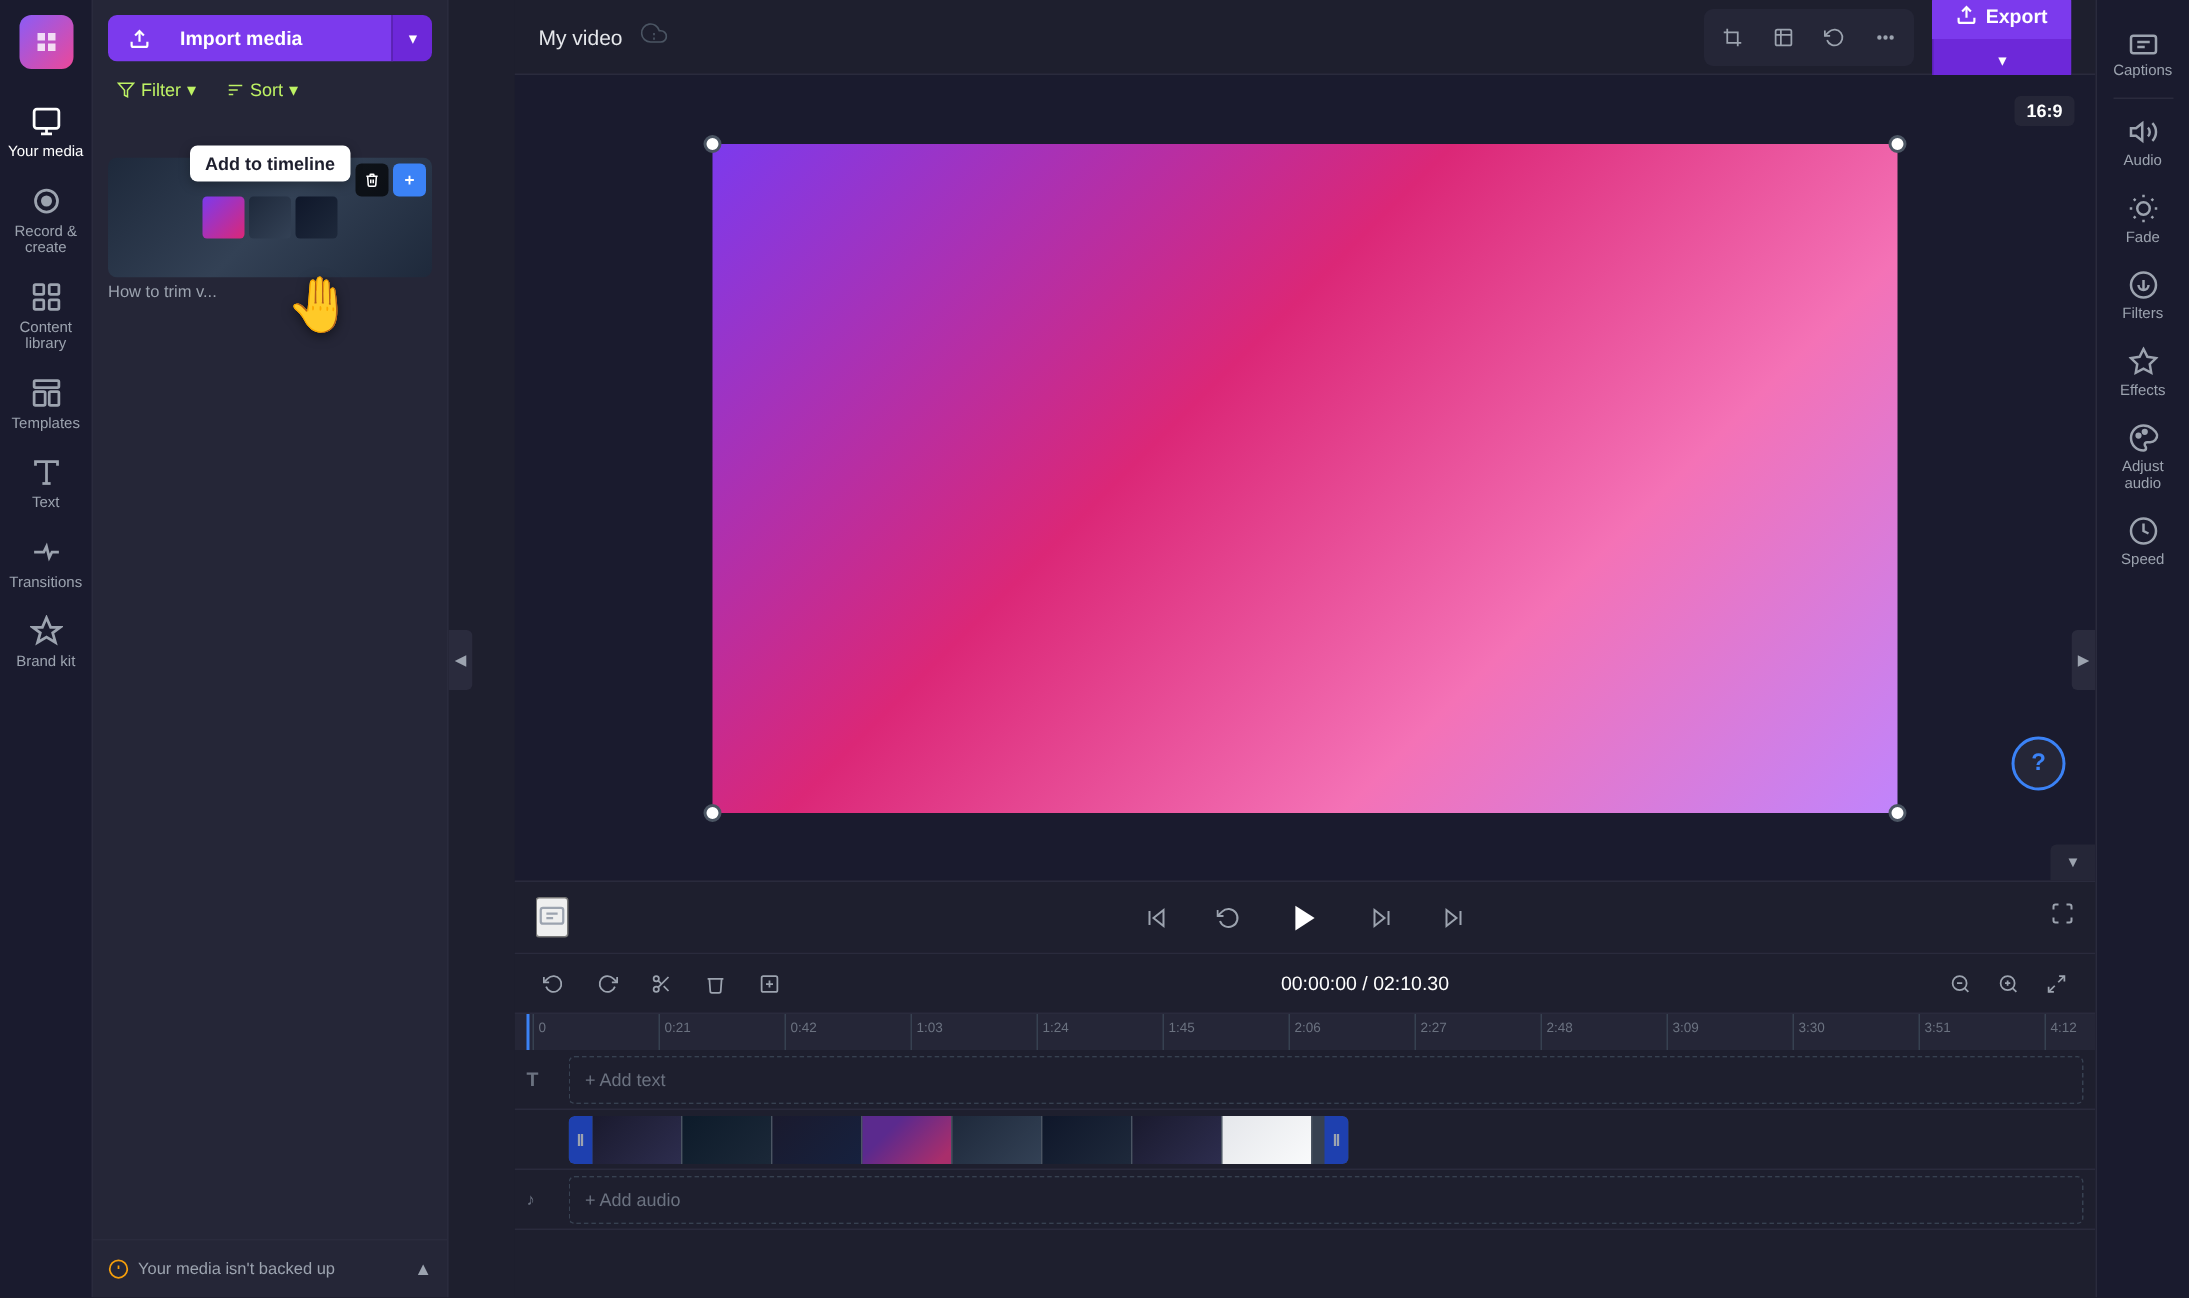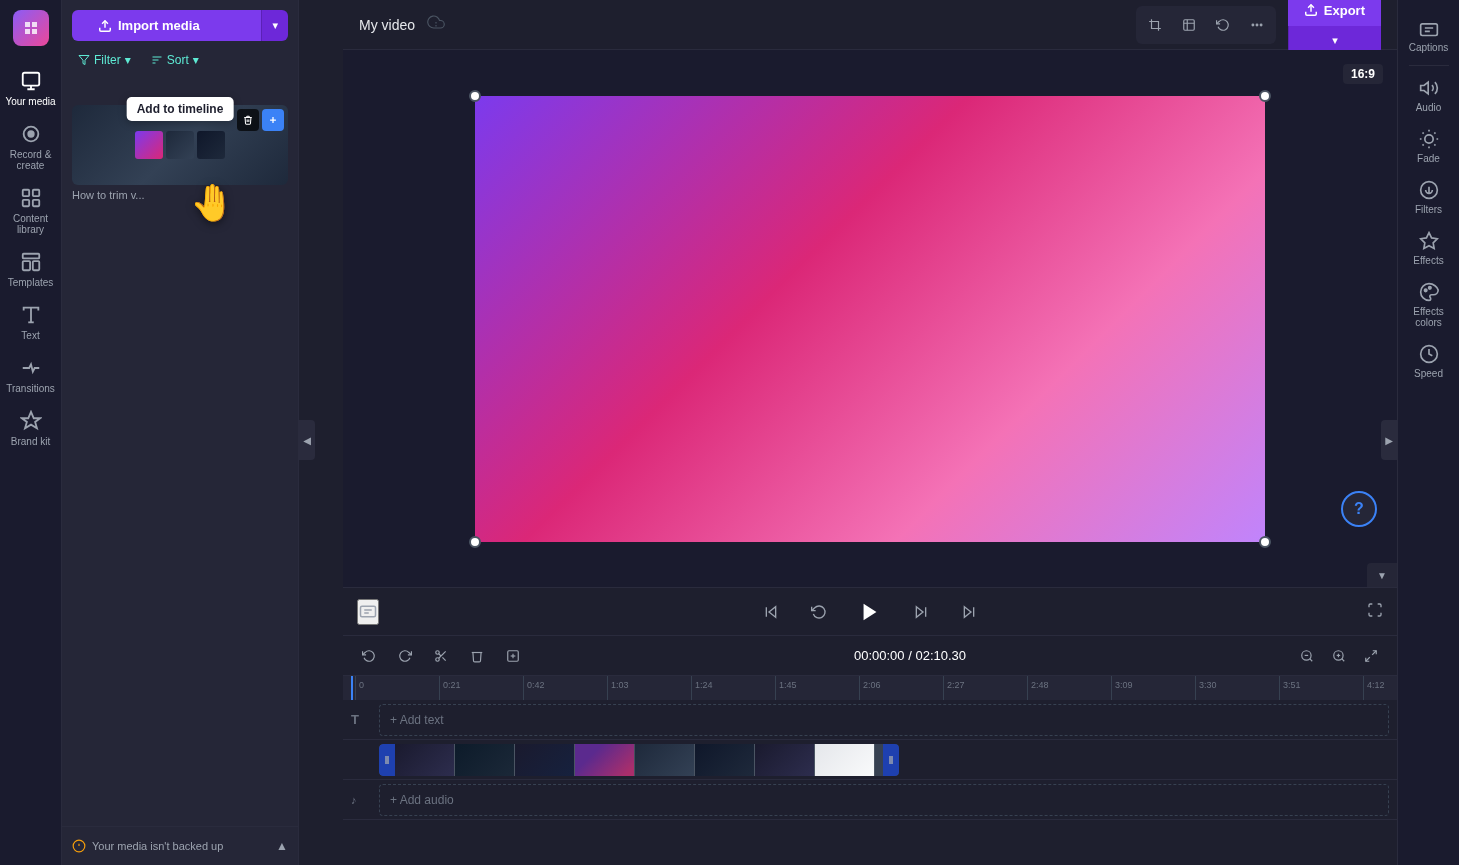--- a/index.html
+++ b/index.html
@@ -72,48 +72,48 @@
       display: flex;
       border-radius: 6px;
       overflow: hidden;
       flex: 1;
     }
     .import-btn-main {
       flex: 1;
       background: #7c3aed;
       color: #fff;
       border: none;
-      padding: 8px 26px;
+      padding: 8px 14px;
       font-size: 13px;
       cursor: pointer;
       font-weight: 600;
       display: flex;
       align-items: center;
-      gap: 6px;
+      gap: 20px;
     }
     .import-btn-chevron {
       background: #6d28d9;
       border: none;
       color: #fff;
       padding: 8px 10px;
       cursor: pointer;
       border-left: 1px solid #5b21b6;
       font-size: 11px;
     }
 
     .filter-sort-row {
       display: flex;
       gap: 8px;
       padding: 0 10px 10px 10px;
       align-items: center;
     }
     .filter-btn, .sort-btn {
       background: transparent;
       border: none;
-      color: #5eead4;
+      color: #bef264;
       font-size: 12px;
       cursor: pointer;
       display: flex;
       align-items: center;
       gap: 4px;
       padding: 4px 6px;
       border-radius: 4px;
     }
 
     .media-grid {
@@ -1112,21 +1112,21 @@
     </svg>
     <span>Effects</span>
   </div>
 
   <div class="right-sidebar-item">
     <svg viewBox="0 0 24 24" fill="none" stroke="currentColor" stroke-width="2">
       <path d="M12 2C6.48 2 2 6.48 2 12s4.48 10 10 10c1.1 0 2-.9 2-2 0-.53-.2-1.01-.52-1.38-.31-.36-.49-.83-.49-1.28 0-1.1.9-2 2-2h2.35c3.1 0 5.65-2.55 5.65-5.65C22 6.12 17.52 2 12 2z"></path>
       <circle cx="8" cy="10" r="1.5" fill="currentColor"></circle>
       <circle cx="13" cy="7" r="1.5" fill="currentColor"></circle>
     </svg>
-    <span>Effects colors</span>
+    <span>Adjust audio</span>
   </div>
 
   <div class="right-sidebar-item">
     <svg viewBox="0 0 24 24" fill="none" stroke="currentColor" stroke-width="2">
       <circle cx="12" cy="12" r="10"></circle>
       <polyline points="12 6 12 12 16 14"></polyline>
     </svg>
     <span>Speed</span>
   </div>
 </div>

